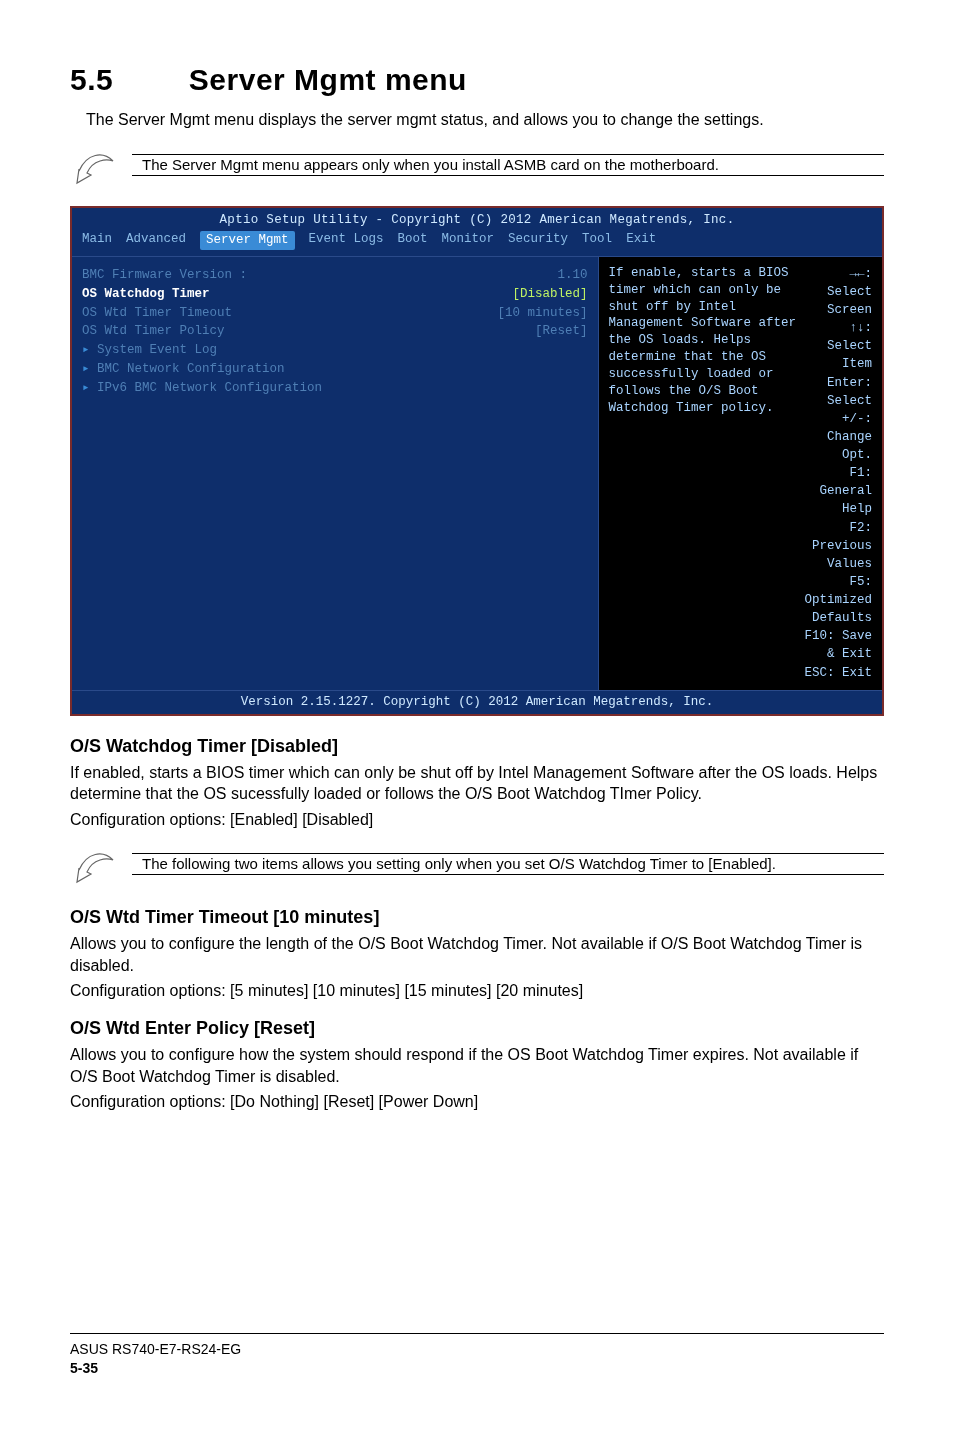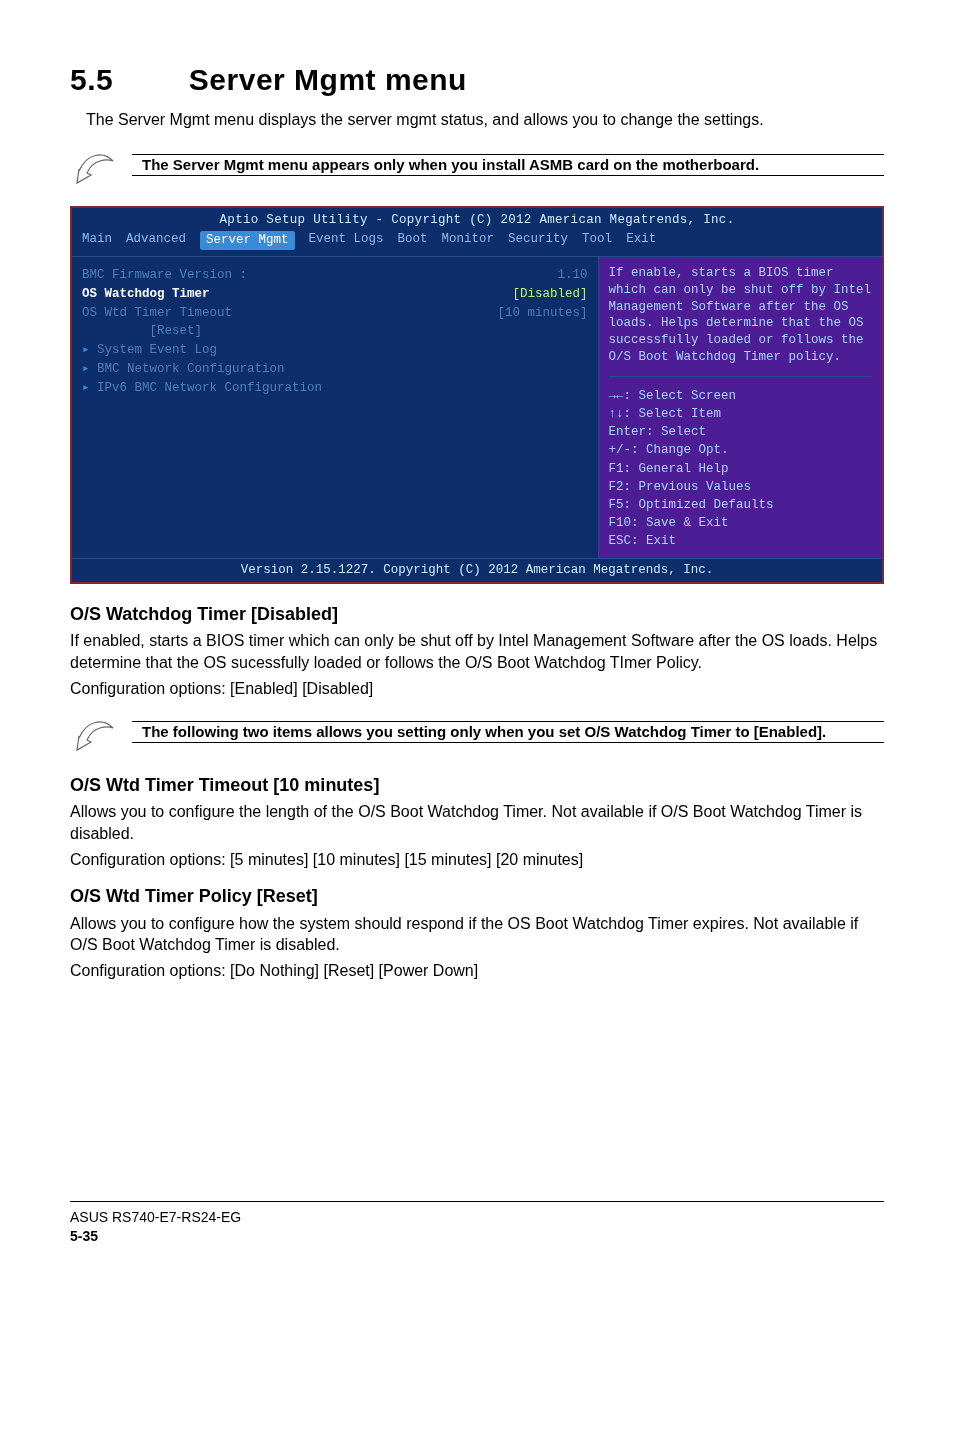--- a/index.html
+++ b/index.html
@@ -27,21 +27,20 @@
     display:flex; align-items:center; justify-content:center;
   }
   .note-icon svg { width: 48px; height: 40px; }
   .note-text {
     flex: 1;
     border-top: 1px solid #000;
     border-bottom: 1px solid #000;
     padding: 0 10px;
     margin-left: 8px;
     font-size: 15px;
-    font-weight: bold;
   }
 
   
   .bios {
     border: 2px solid #7a2b2b;
     background: #0e2e6b;
     color: #bfe3ff;
     font-family: "Courier New", monospace;
     font-size: 12.5px;
     margin: 0 auto 18px auto;
@@ -74,32 +73,32 @@
   }
   .bios .left {
     flex: 1 1 65%;
     border-right: 1px solid #2a4a8a;
     padding: 8px 10px;
     position: relative;
   }
   .bios .right {
     flex: 0 0 35%;
     padding: 8px 10px;
-    background: #4c1d95;
-    display:flex; flex-direction:column;
+    background: #000000;
+    display:flex; flex-direction:row;
   }
   .bios .row { display: flex; margin: 2px 0; }
   .bios .row .label { flex: 1; color: #4f7fb5; }
   .bios .row .val { flex: 0 0 120px; color: #4f7fb5; text-align:right; }
   .bios .row.sel .label { color: #fff; font-weight: bold; }
   .bios .row.sel .val { color: #bef264; }
   .bios .row.sub .label::before { content: "▸ "; color:#3a8bd6; }
   .bios .help { color:#a9d4ff; line-height:1.35; }
   .bios .hr { border-top:1px solid #2a4a8a; margin:10px 0; }
-  .bios .keys { color:#a9d4ff; line-height:1.45; }
+  .bios .keys { color:#a9d4ff; line-height:1.45;text-align:right; }
   .bios .footer {
     text-align:center;
     color:#cfe9ff;
     border-top:1px solid #2a4a8a;
     padding: 3px 0;
     background:#0e2e6b;
   }
 
   h2.opt-title { font-size: 18px; font-weight: 800; margin: 14px 0 4px 0; }
   p.body-text { font-size: 16px; margin: 4px 0; }
@@ -155,20 +154,21 @@
         </div>
         <div class="row sel">
           <span class="label">OS Watchdog Timer</span>
           <span class="val">[Disabled]</span>
         </div>
         <div class="row">
           <span class="label">OS Wtd Timer Timeout</span>
           <span class="val">[10 minutes]</span>
         </div>
         <div class="row">
+          <span class="label">OS Wtd Timer Policy</span>
           <span class="val">[Reset]</span>
         </div>
         <div class="row sub">
           <span class="label">System Event Log</span>
           <span class="val"></span>
         </div>
         <div class="row sub">
           <span class="label">BMC Network Configuration</span>
           <span class="val"></span>
         </div>
@@ -206,20 +206,20 @@
         <path d="M6 26 C14 8 30 6 40 16 C34 14 20 14 14 28 L18 30 L4 38 L6 24 Z" fill="none" stroke="#666" stroke-width="1.2"></path>
       </svg>
   </div>
   <div class="note-text">The following two items allows you setting only when you set O/S Watchdog Timer to [Enabled].</div>
 </div>
 
 <h2 class="opt-title">O/S Wtd Timer Timeout [10 minutes]</h2>
 <p class="body-text">Allows you to configure the length of the O/S Boot Watchdog Timer. Not available if O/S Boot Watchdog Timer is disabled.</p>
 <p class="config">Configuration options: [5 minutes] [10 minutes] [15 minutes] [20 minutes]</p>
 
-<h2 class="opt-title">O/S Wtd Timer Policy [Reset]</h2>
+<h2 class="opt-title">O/S Wtd Enter Policy [Reset]</h2>
 <p class="body-text">Allows you to configure how the system should respond if the OS Boot Watchdog Timer expires. Not available if O/S Boot Watchdog Timer is disabled.</p>
 <p class="config">Configuration options: [Do Nothing] [Reset] [Power Down]</p>
 
 <div class="page-footer">
   <span>ASUS RS740-E7-RS24-EG</span>
   <span class="right">5-35</span>
 </div>
 
 </body></html>

